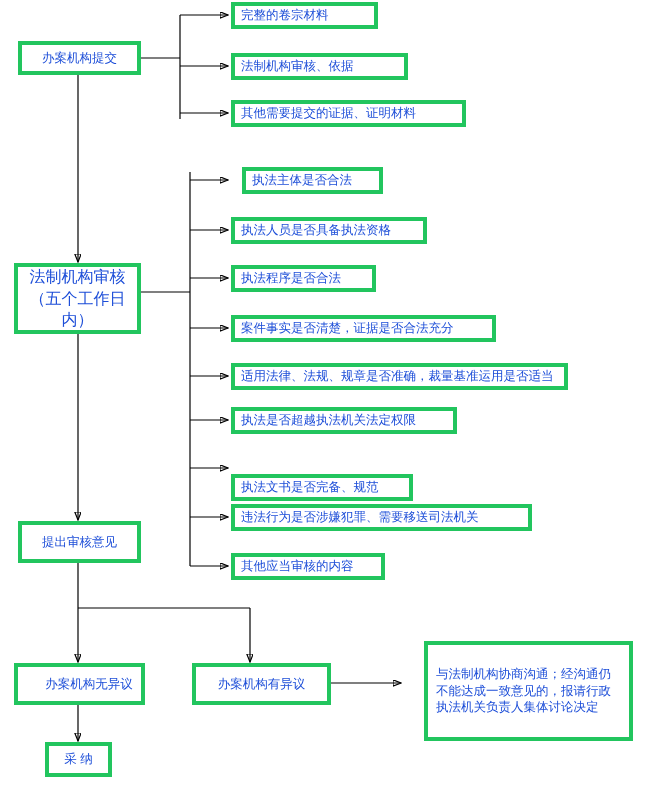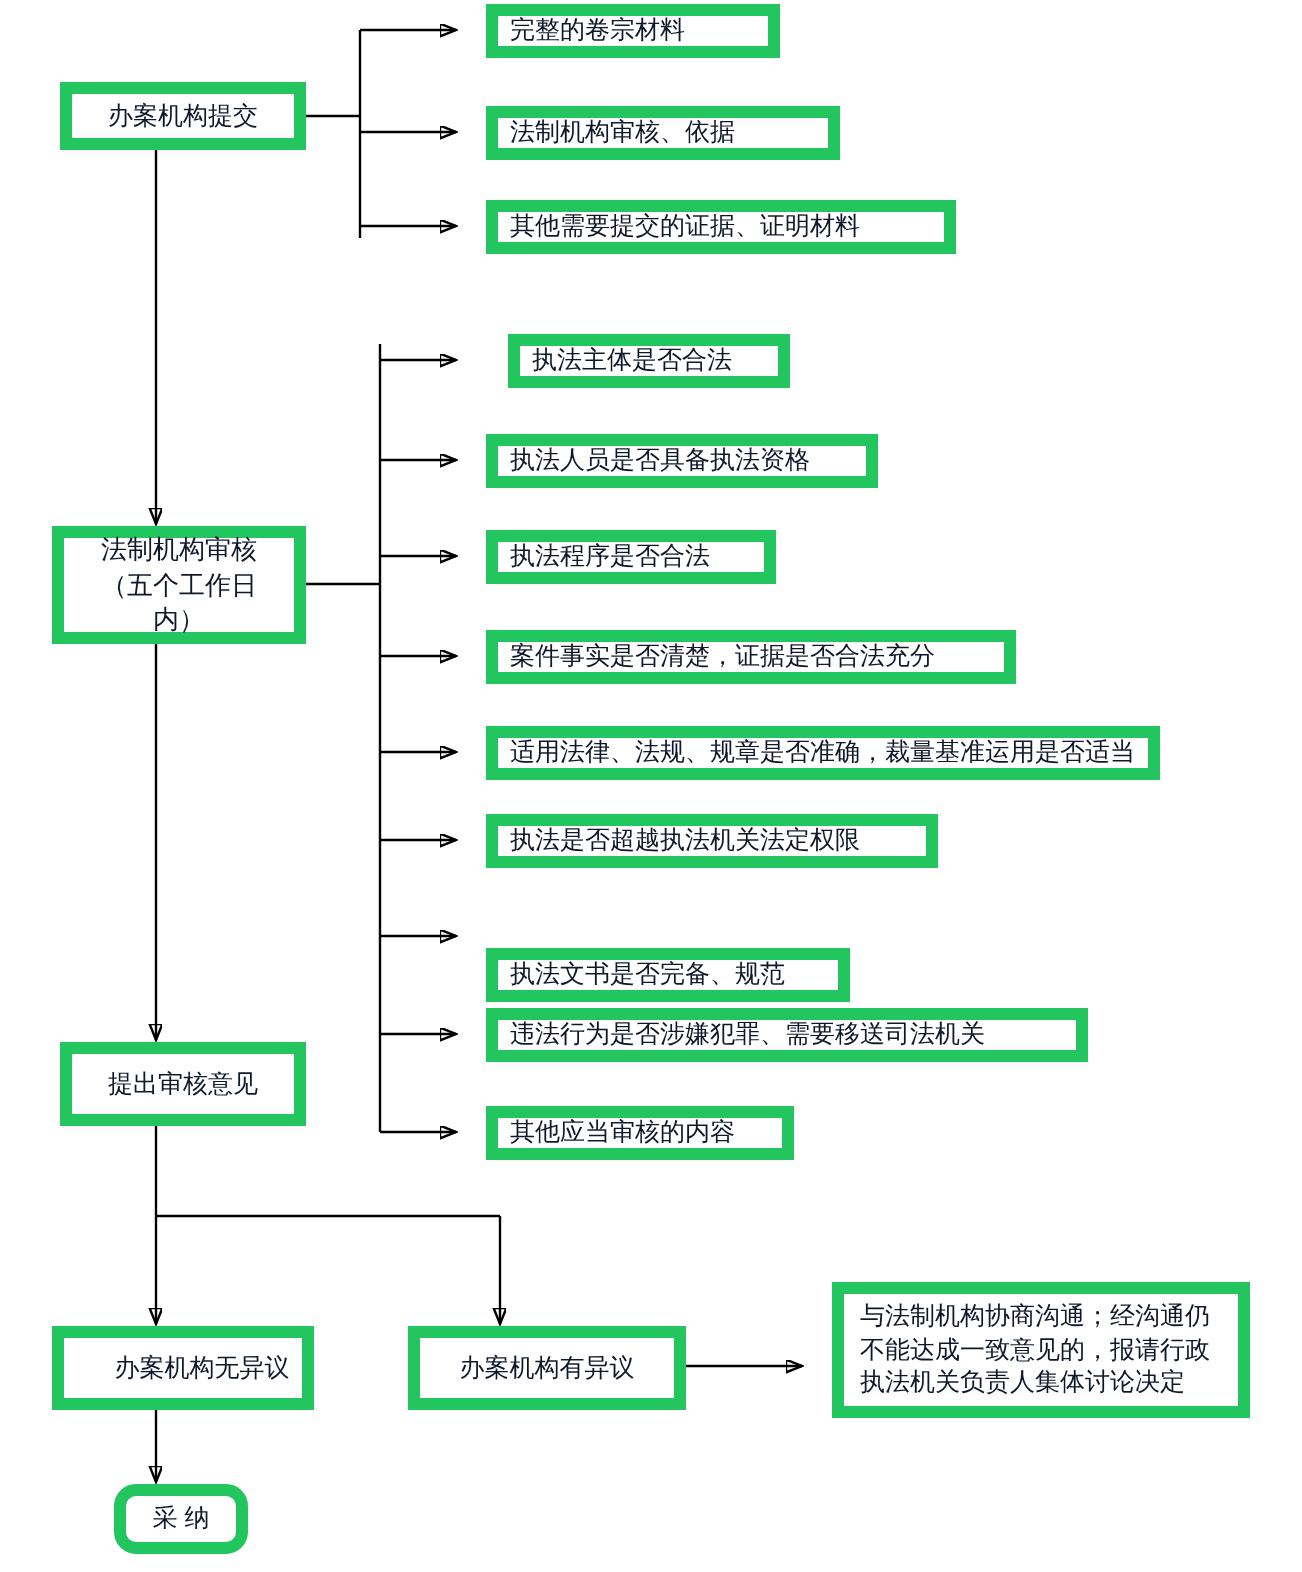--- a/index.html
+++ b/index.html
@@ -11,32 +11,31 @@
     position: relative;
     width: 651px;
     height: 786px;
     background: #ffffff;
     font-family: "Liberation Sans", "DejaVu Sans", sans-serif;
     overflow: hidden;
   }
   .node {
     position: absolute;
     box-sizing: border-box;
-    border: 6px solid #22c55e;
+    border: 4px solid #22c55e;
     background: #ffffff;
-    color: #0f172a;
+    color: #1d4ed8;
     font-size: 12.5px;
     line-height: 1.35;
     display: flex;
     align-items: center;
     justify-content: center;
     text-align: center;
     padding: 2px 6px;
     white-space: pre-line;
-    margin-left: 12px;
   }
   .node.left {
     justify-content: flex-start;
     text-align: left;
   }
   svg.wires {
     position: absolute;
     left: 0;
     top: 0;
     width: 651px;
@@ -94,21 +93,21 @@
   </svg>
 
   <div class="node" style="left:18px; top:41px; width:123px; height:34px;">办案机构提交</div>
 
   <div class="node left" style="left:231px; top:2px; width:147px; height:27px;">完整的卷宗材料</div>
 
   <div class="node left" style="left:231px; top:53px; width:177px; height:27px;">法制机构审核、依据</div>
 
   <div class="node left" style="left:231px; top:100px; width:235px; height:27px;">其他需要提交的证据、证明材料</div>
 
-  <div class="node" style="left:14px; top:263px; width:127px; height:59px; font-size:13px;">法制机构审核
+  <div class="node" style="left:14px; top:263px; width:127px; height:71px; font-size:16px;">法制机构审核
 （五个工作日内）</div>
 
   <div class="node left" style="left:242px; top:167px; width:141px; height:27px;">执法主体是否合法</div>
 
   <div class="node left" style="left:231px; top:217px; width:196px; height:27px;">执法人员是否具备执法资格</div>
 
   <div class="node left" style="left:231px; top:265px; width:145px; height:27px;">执法程序是否合法</div>
 
   <div class="node left" style="left:231px; top:315px; width:265px; height:27px;">案件事实是否清楚，证据是否合法充分</div>
 
@@ -121,19 +120,19 @@
   <div class="node left" style="left:231px; top:504px; width:301px; height:27px;">违法行为是否涉嫌犯罪、需要移送司法机关</div>
 
   <div class="node left" style="left:231px; top:553px; width:154px; height:27px;">其他应当审核的内容</div>
 
   <div class="node" style="left:18px; top:521px; width:123px; height:42px;">提出审核意见</div>
 
   <div class="node" style="left:14px; top:663px; width:131px; height:42px;padding-left:25px;">办案机构无异议</div>
 
   <div class="node" style="left:192px; top:663px; width:139px; height:42px;">办案机构有异议</div>
 
-  <div class="node" style="left:45px; top:742px; width:67px; height:35px;border-radius:11px;">采  纳</div>
+  <div class="node" style="left:45px; top:742px; width:67px; height:35px;">采  纳</div>
 
-  <div class="node left" style="left:404px; top:641px; width:209px; height:68px; padding:6px 8px;font-family:Liberation Serif, serif;">与法制机构协商沟通；经沟通仍
+  <div class="node left" style="left:424px; top:641px; width:209px; height:100px; padding:6px 8px;font-family:Liberation Serif, serif;">与法制机构协商沟通；经沟通仍
 不能达成一致意见的，报请行政
 执法机关负责人集体讨论决定</div>
 
 </div>
 
 </body></html>

